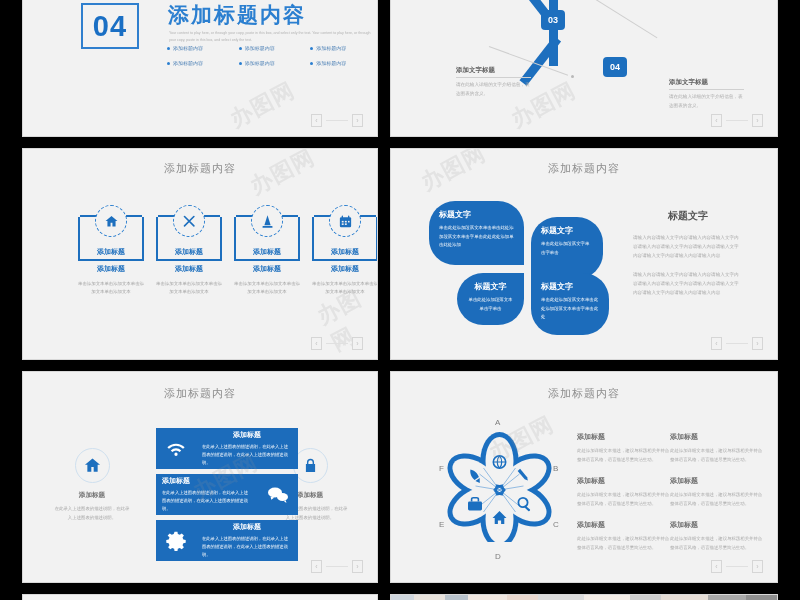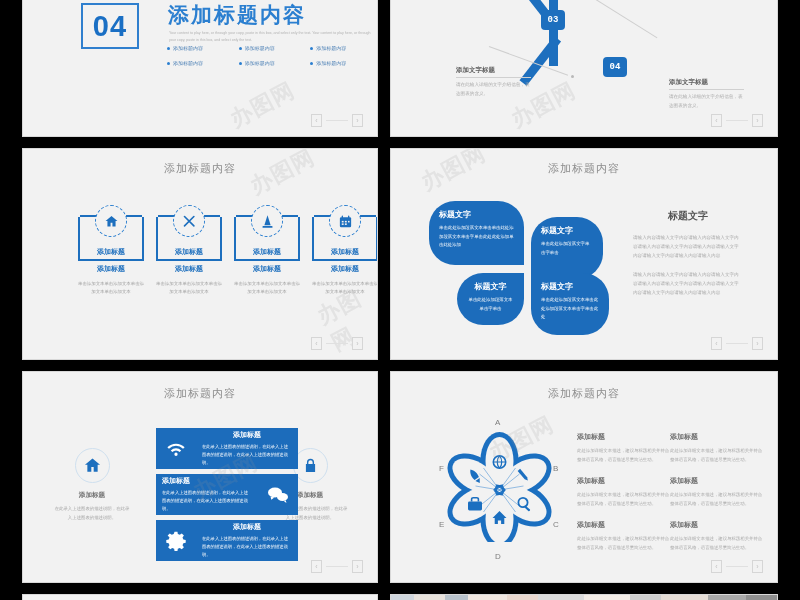--- a/index.html
+++ b/index.html
@@ -97,21 +97,21 @@
     background: #2b7fd0; flex: none;
   }
 
   
   .s2 .node {
     position: absolute;
     width: 24px; height: 20px;
     background: #1d6fbe;
     border-radius: 4px;
     color: #fff; font-size: 9px; font-weight: bold;
-    display: flex; align-items: center; justify-content: center; font-family: Liberation Mono, monospace;
+    display: flex; align-items: center; justify-content: center;
   }
   .s2 .branch { position: absolute; background: #1d6fbe; }
   .s2 .leader { position: absolute; height: 1px; background: #cfcfcf; }
   .s2 .leadtip {
     position: absolute; width: 3px; height: 3px;
     border-radius: 50%; background: #b9b9b9;
   }
   .s2 .tx { position: absolute; width: 75px; }
   .s2 .tx h5 {
     font-size: 6.5px; color: #5c5c5c; font-weight: bold;

